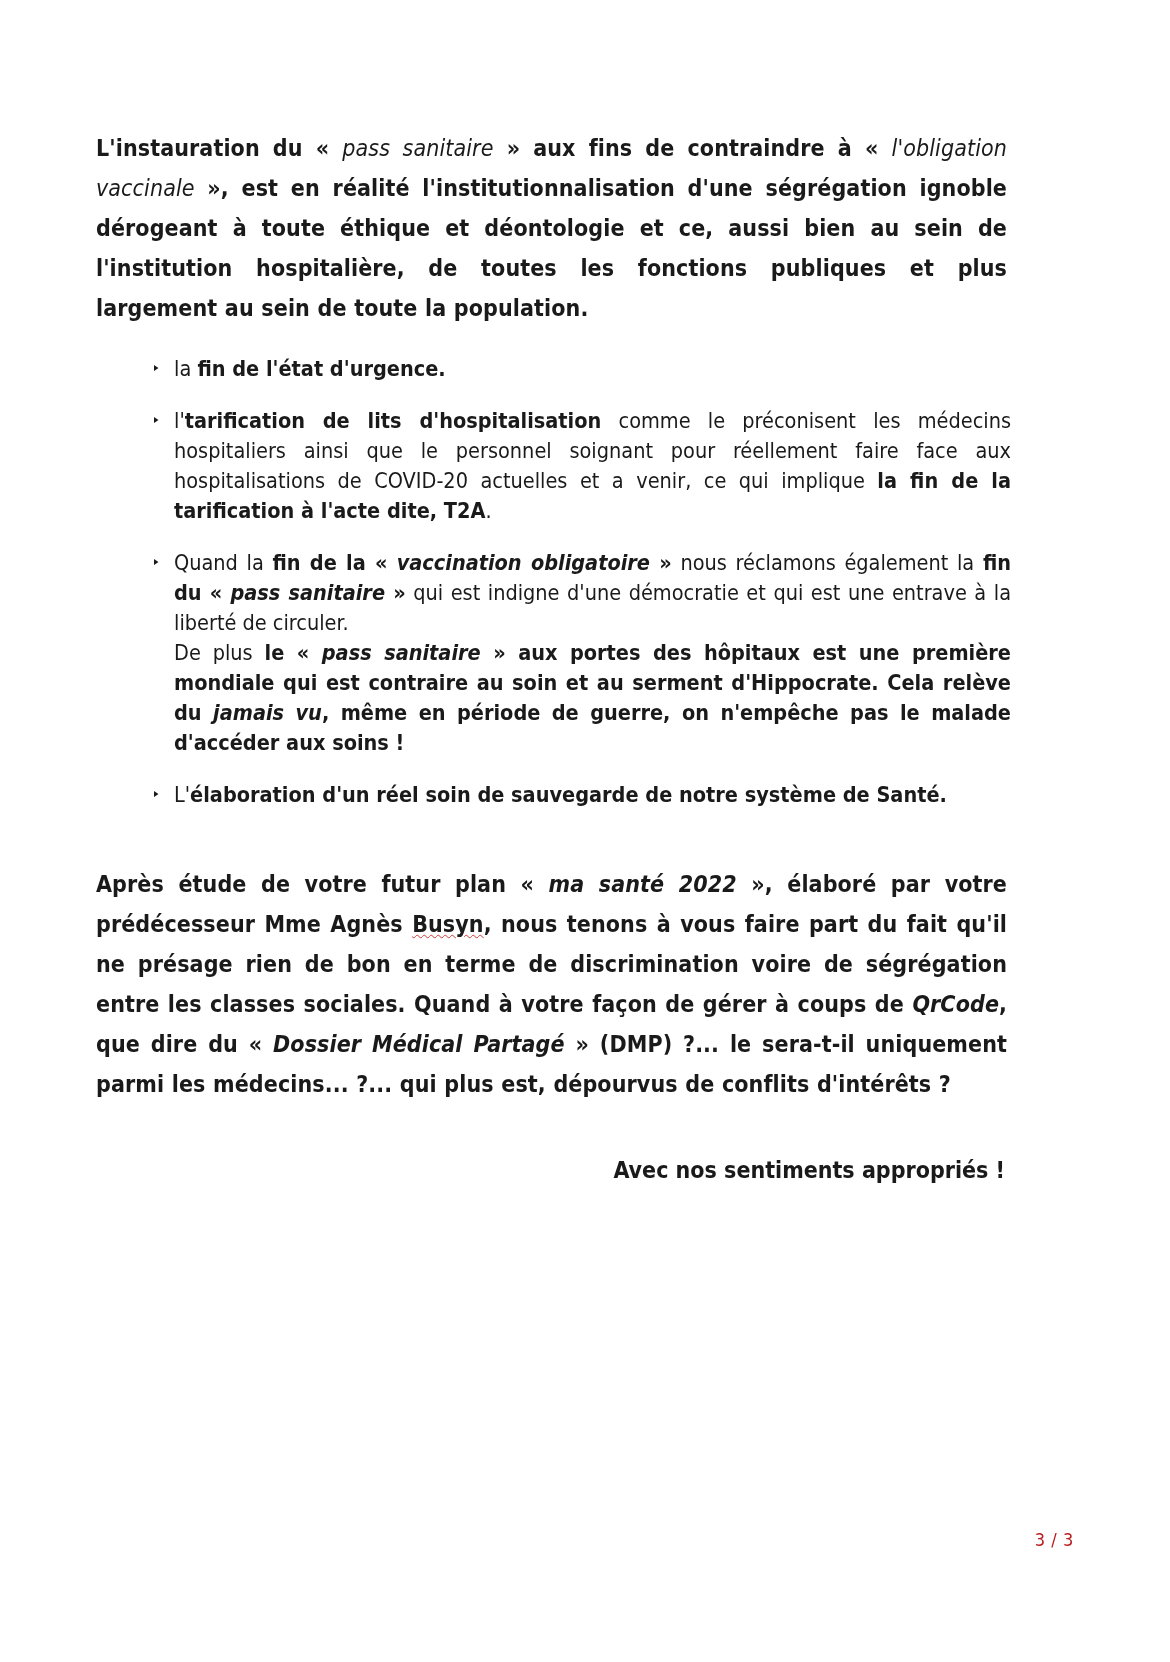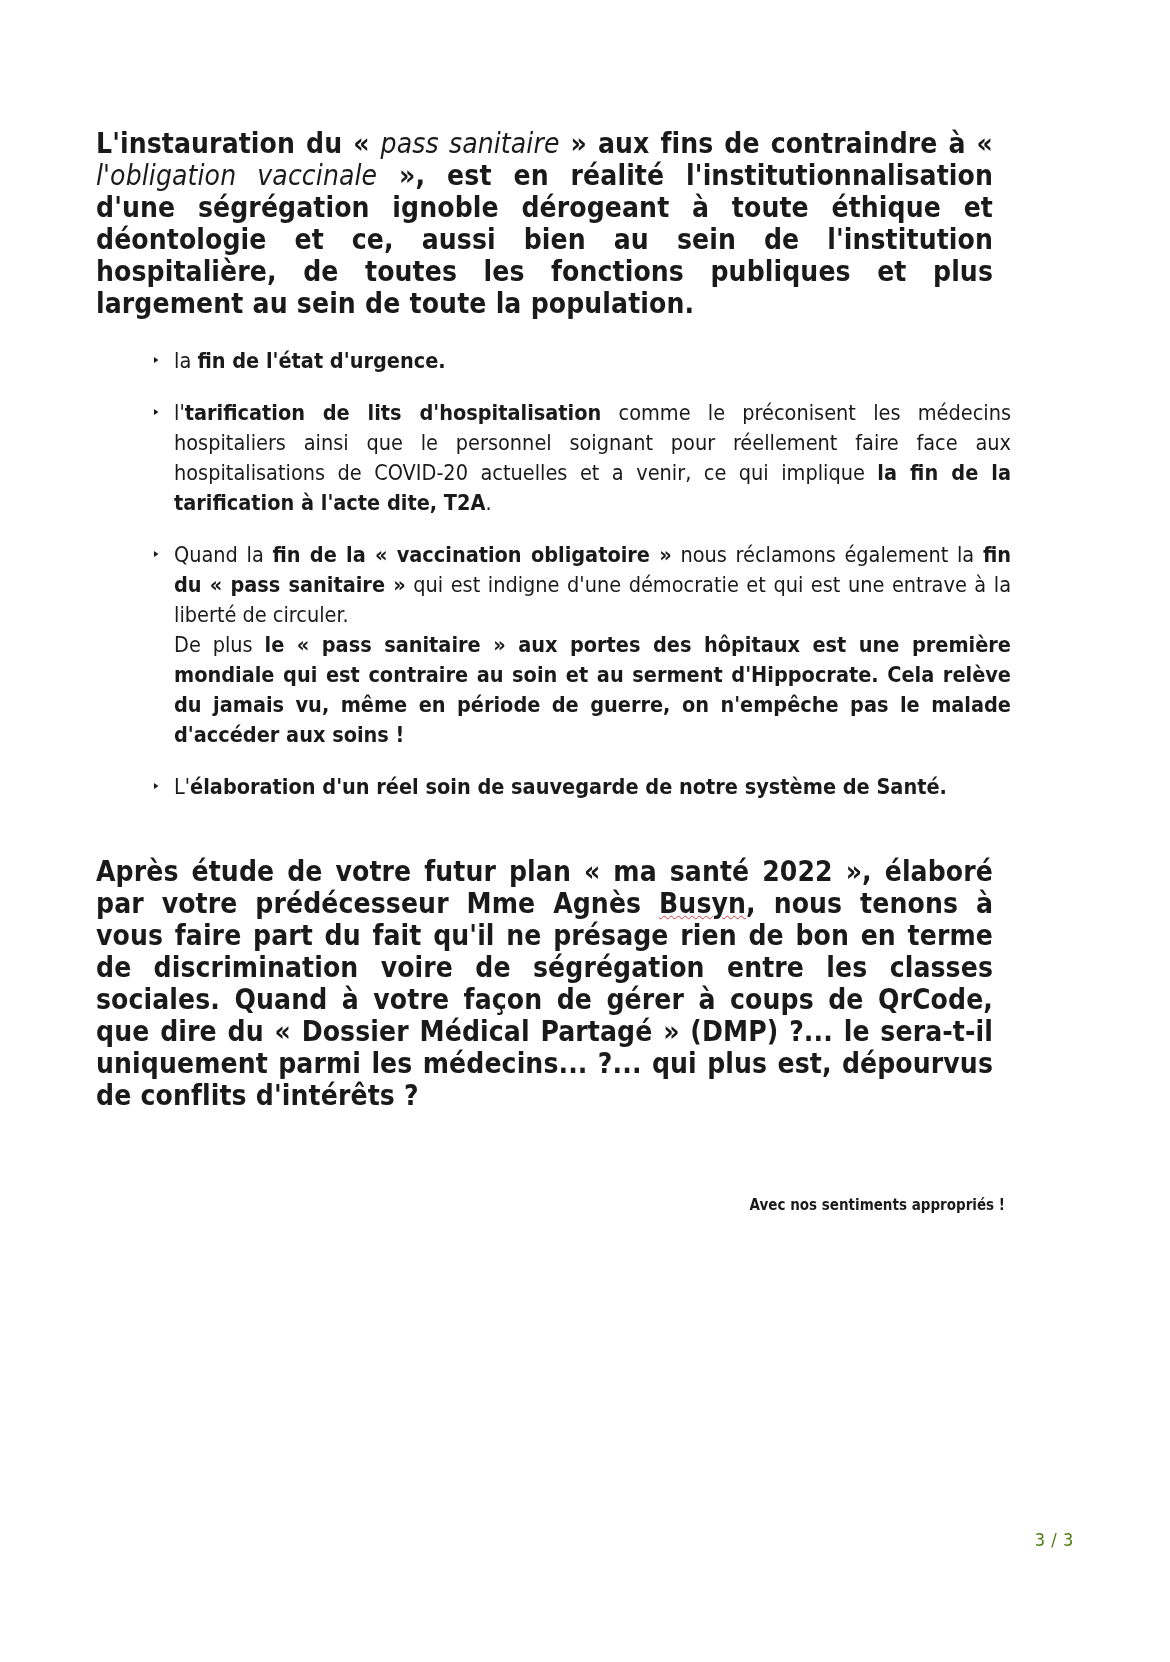--- a/index.html
+++ b/index.html
@@ -22,35 +22,35 @@
     overflow: hidden;
   }
   .content {
     position: absolute;
     left: 96px;
     top: 128px;
     width: 915px;
   }
   
   .para {
-    font-size: 28px;
-    line-height: 32px;
+    font-size: 23px;
+    line-height: 40px;
     text-align: justify;
-    margin: 0 18px 0 0;
+    margin: 0 4px 0 0;
     letter-spacing: 0.1px;
     word-spacing: 0.3px;
   }
   .para.bold { font-weight: bold; }
   .para.intro { margin-bottom: 26px; }
   .para.reclamons { margin-bottom: 24px; }
   .para.apres { margin-top: 0; }
 
   b, .b { font-weight: bold; }
   i, .i { font-style: italic; }
-  .bi { font-weight: bold; }
+  .bi { font-weight: bold; font-style: italic; }
 
   
   ul.bullets {
     list-style: none;
     margin: 0;
     padding: 0 0 0 56px;
   }
   ul.bullets > li {
     position: relative;
     font-size: 21.5px;
@@ -68,32 +68,32 @@
     line-height: 30px;
     color: #1a1a1a;
   }
   .sub-line { display: block; }
 
   .spacer-after-list { height: 54px; }
 
   .closing {
     text-align: right;
     font-weight: bold;
-    font-size: 15px;
+    font-size: 23px;
     line-height: 30px;
-    margin-top: 78px;
+    margin-top: 51px;
     padding-right: 6px;
   }
 
   .footer {
     position: absolute;
     right: 96px;
     bottom: 112px;
     font-size: 18px;
-    color: #4d7c0f;
+    color: #b91c1c;
     letter-spacing: 0.6px;
     text-align: right;
   }
 
   
   .misspell {
     text-decoration: underline;
     text-decoration-color: #d23b3b;
     text-decoration-style: wavy;
     text-decoration-thickness: 1px;

